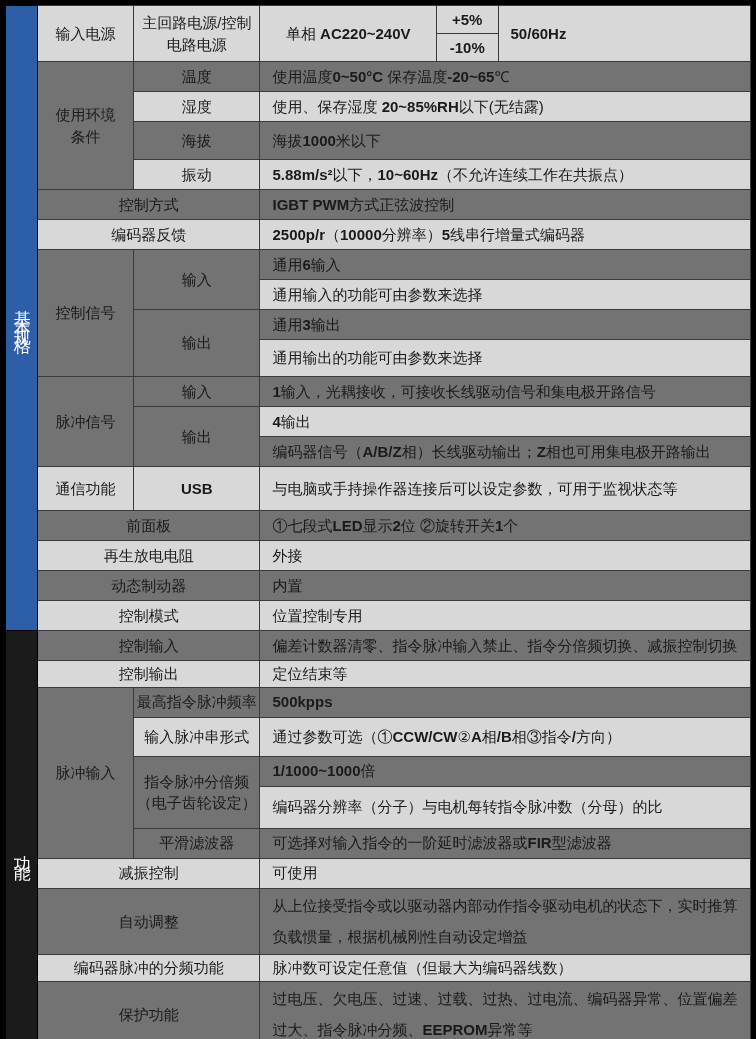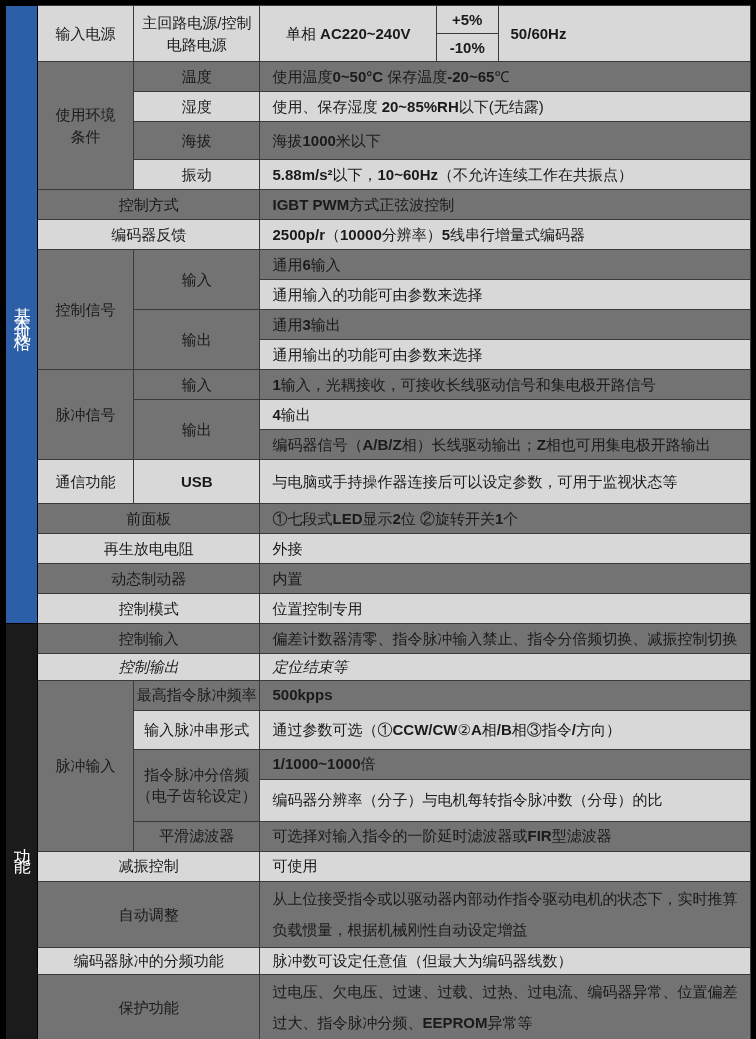--- a/index.html
+++ b/index.html
@@ -93,21 +93,21 @@
           <td rowspan="2" class="w c">输入</td>
           <td colspan="3" class="w l">通用<span class="b">6</span>输入</td>
         </tr>
         <tr style="height: 30px; padding-left: 34px;">
           <td colspan="3" class="g l">通用输入的功能可由参数来选择</td>
         </tr>
         <tr style="height: 30px;">
           <td rowspan="2" class="w c">输出</td>
           <td colspan="3" class="w l">通用<span class="b">3</span>输出</td>
         </tr>
-        <tr style="height: 30px;">
+        <tr style="height: 37px;">
           <td colspan="3" class="g l">通用输出的功能可由参数来选择</td>
         </tr>
         <tr style="height: 30px;">
           <td rowspan="3" class="w c">脉冲信号</td>
           <td class="w c">输入</td>
           <td colspan="3" class="w l"><span class="b">1</span>输入，光耦接收，可接收长线驱动信号和集电极开路信号</td>
         </tr>
         <tr style="height: 30px;">
           <td rowspan="2" class="w c">输出</td>
           <td colspan="3" class="g l"><span class="b">4</span>输出</td>
@@ -134,21 +134,21 @@
         </tr>
         <tr style="height: 30px;">
           <td colspan="2" class="g c">控制模式</td>
           <td colspan="3" class="g l">位置控制专用</td>
         </tr>
         <tr style="height: 30px;">
           <td rowspan="12" class="sb sb-func  c"><div class="vtext">功能</div></td>
           <td colspan="2" class="w c">控制输入</td>
           <td colspan="3" class="w l">偏差计数器清零、指令脉冲输入禁止、指令分倍频切换、减振控制切换</td>
         </tr>
-        <tr style="height: 14px; font-style: italic;">
+        <tr style="height: 14px;">
           <td colspan="2" class="g c">控制输出</td>
           <td colspan="3" class="g l">定位结束等</td>
         </tr>
         <tr style="height: 30px;">
           <td rowspan="5" class="w c">脉冲输入</td>
           <td class="w c">最高指令脉冲频率</td>
           <td colspan="3" class="w l"><span class="b">500kpps</span></td>
         </tr>
         <tr style="height: 39px;">
           <td class="g c">输入脉冲串形式</td>

